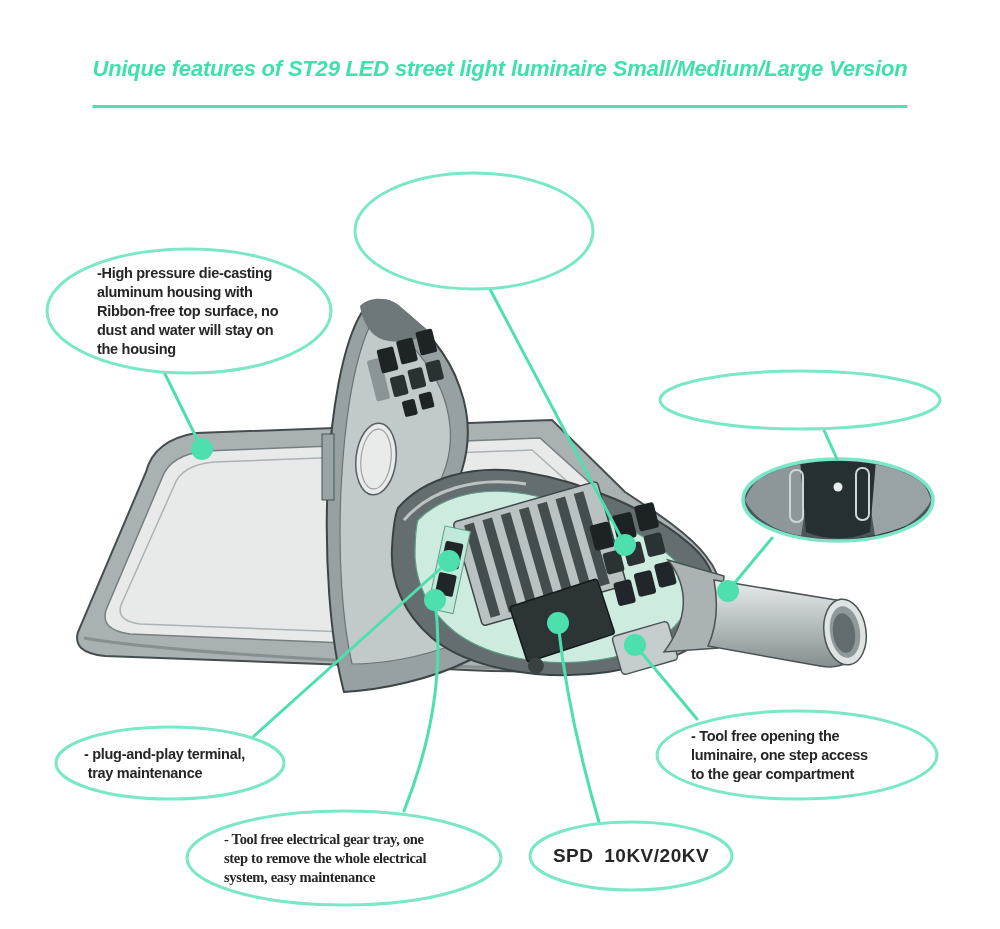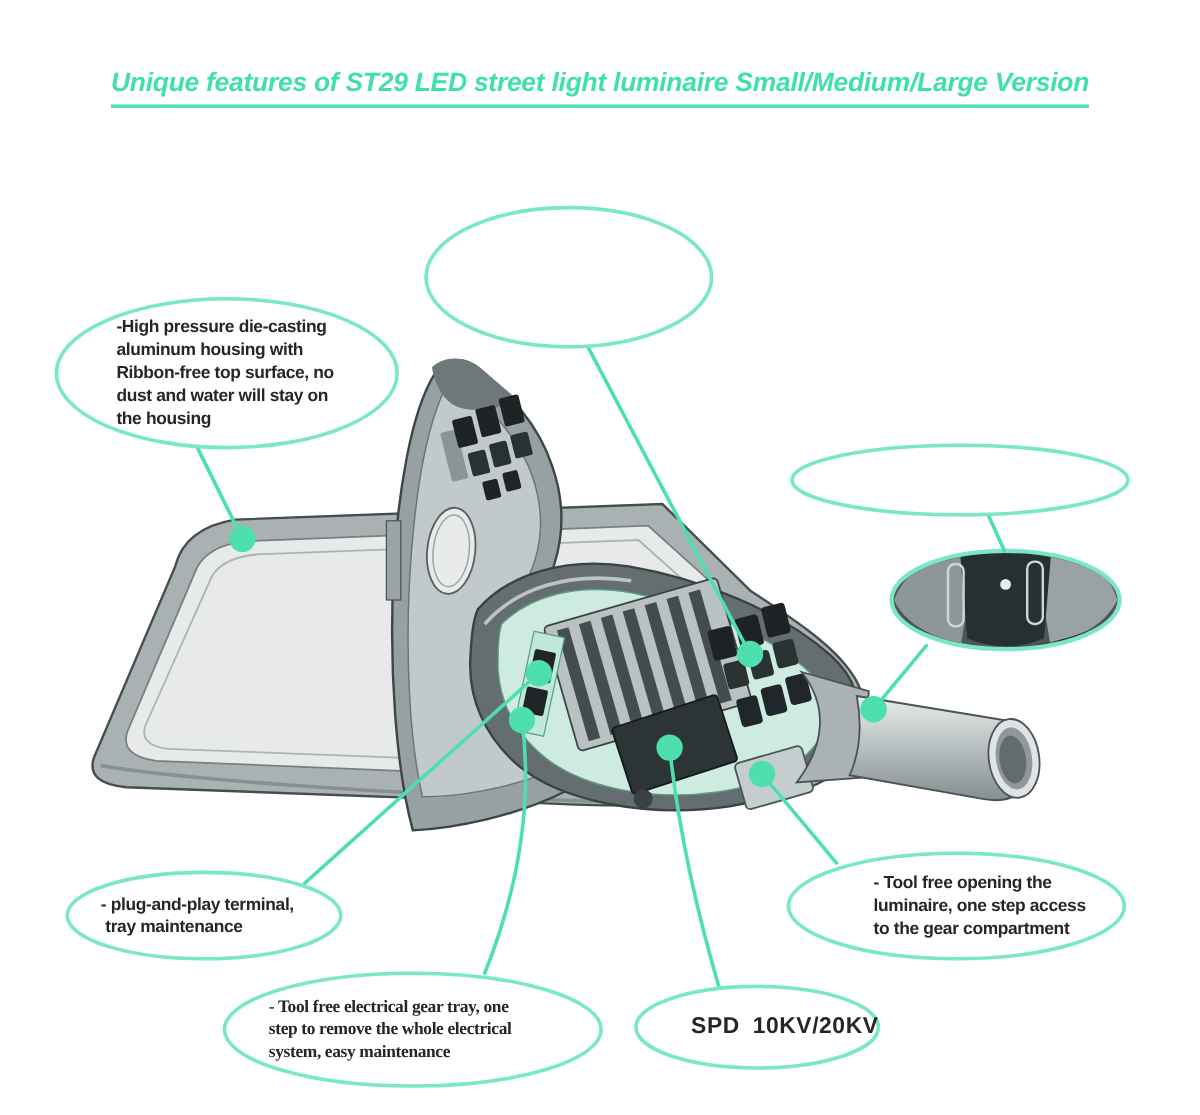--- a/index.html
+++ b/index.html
@@ -4,21 +4,21 @@
 <style>
   html,body{margin:0;padding:0;background:#ffffff;}
   .page{
     position:relative;width:1000px;height:929px;background:#ffffff;overflow:hidden;
     font-family:"Liberation Sans","DejaVu Sans",sans-serif;
   }
   .stage{position:absolute;left:0;top:0;width:1000px;height:929px;}
   .page-title{
     position:absolute;left:50%;top:56px;transform:translateX(-50%);
     font-size:22px;font-weight:bold;font-style:italic;letter-spacing:-0.2px;
-    color:#40E0AC;white-space:nowrap;border-bottom:3px solid #4FE2B0;padding-bottom:5px;
+    color:#40E0AC;white-space:nowrap;border-bottom:3px solid #4FE2B0;padding-bottom:23px;
   }
   .callout-text{
     position:absolute;color:#262626;font-size:14.5px;line-height:19px;
     font-weight:bold;letter-spacing:-0.3px;white-space:pre;z-index:5;
   }
   .callout-text.spd{
     font-size:19px;font-weight:600;letter-spacing:0.5px;word-spacing:5px;line-height:22px;
   }
 </style>
 </head>
@@ -189,17 +189,17 @@
   <div class="callout-text" style="left:97px;top:264px;">-High pressure die-casting
 aluminum housing with
 Ribbon-free top surface, no
 dust and water will stay on
 the housing</div>
   <div class="callout-text" style="left:84px;top:745px;">- plug-and-play terminal,
  tray maintenance</div>
   <div class="callout-text" style="left:224px;top:830px;font-family:Liberation Serif, serif;">- Tool free electrical gear tray, one
 step to remove the whole electrical
 system, easy maintenance</div>
-  <div class="callout-text spd" style="left:564px;top:845px;width:180px;text-align:center;">SPD 10KV/20KV</div>
-  <div class="callout-text" style="left:691px;top:727px;margin-left:37px;">- Tool free opening the
+  <div class="callout-text spd" style="left:541px;top:845px;width:180px;text-align:center;">SPD 10KV/20KV</div>
+  <div class="callout-text" style="left:691px;top:727px;">- Tool free opening the
 luminaire, one step access
 to the gear compartment</div>
 </div>
 
 </body></html>

